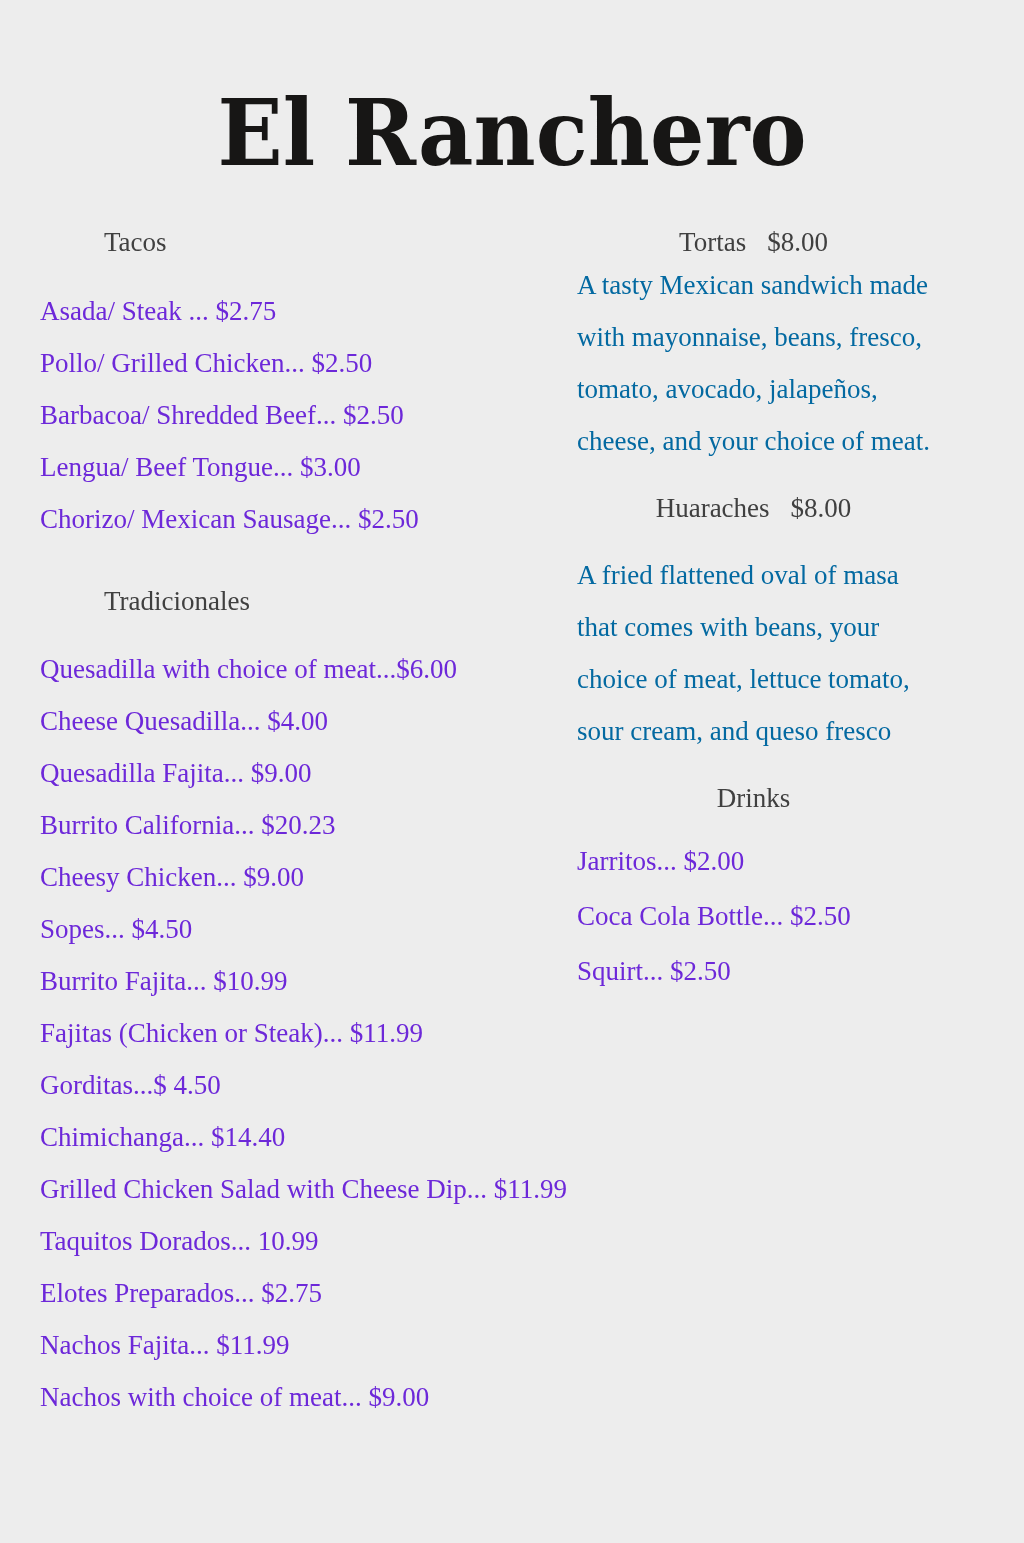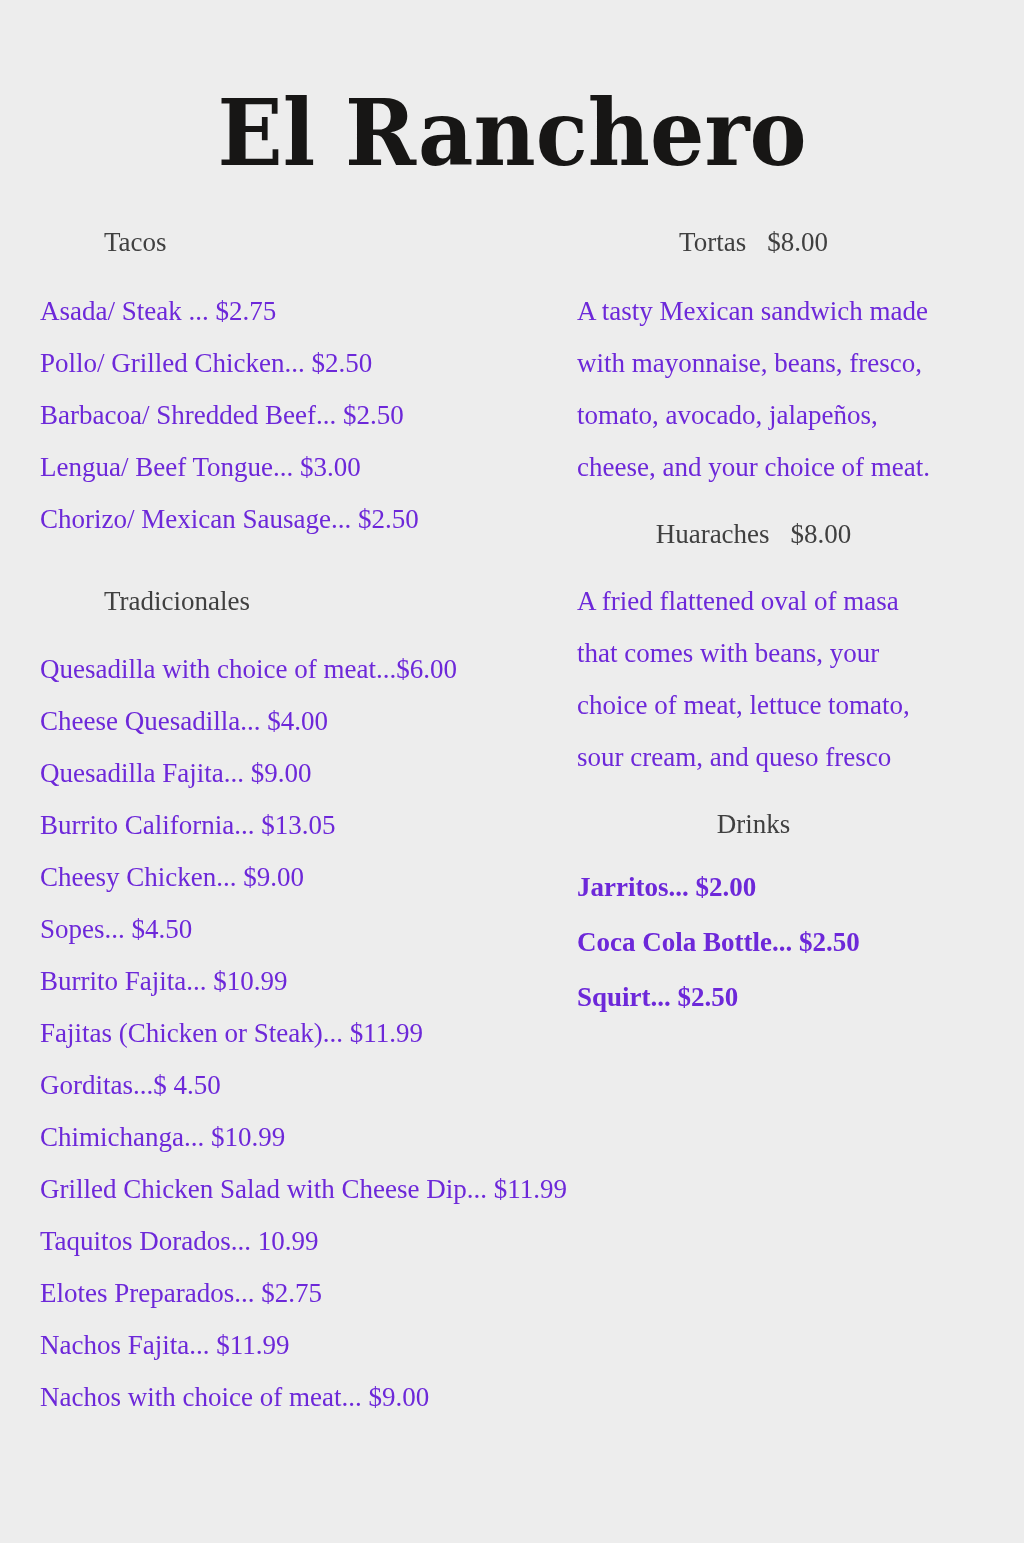--- a/index.html
+++ b/index.html
@@ -38,39 +38,39 @@
     line-height: 34px;
     color: #404040;
     white-space: nowrap;
   }
   .col-left .section-heading { padding-left: 64px; }
   .col-right .section-heading { text-align: center; }
 
   .heading-tacos { margin-bottom: 26px; }
   .heading-tradicionales { margin-top: 39px; margin-bottom: 25px; }
 
-  .heading-tortas { margin-bottom: 26px; }
+  .heading-tortas { }
   .heading-huaraches { margin-top: 24px; margin-bottom: 24px; }
   .heading-drinks { margin-top: 24px; margin-bottom: 19px; }
 
   .price { margin-left: 21px; }
 
   .menu-item {
     font-size: 27px;
     line-height: 52px;
     white-space: nowrap;
     color: #6d28d9;
   }
-  .drinks-list .menu-item { line-height: 55px; font-weight: bold; }
+  .drinks-list .menu-item { line-height: 55px; }
 
   .desc-line {
     font-size: 27px;
     line-height: 52px;
     white-space: nowrap;
-    color: #6d28d9;
+    color: #0369a1;
   }
 </style>
 </head>
 <body>
 
 <div class="menu-page">
 
   <div class="menu-title">El Ranchero</div>
 
   <div class="columns">
@@ -87,27 +87,27 @@
           <div class="menu-item">Chorizo/ Mexican Sausage... $2.50</div>
         </div>
       </div>
 
       <div>
         <div class="section-heading heading-tradicionales">Tradicionales</div>
         <div>
           <div class="menu-item">Quesadilla with choice of meat...$6.00</div>
           <div class="menu-item">Cheese Quesadilla... $4.00</div>
           <div class="menu-item">Quesadilla Fajita... $9.00</div>
-          <div class="menu-item">Burrito California... $13.05</div>
+          <div class="menu-item">Burrito California... $20.23</div>
           <div class="menu-item">Cheesy Chicken... $9.00</div>
           <div class="menu-item">Sopes... $4.50</div>
           <div class="menu-item">Burrito Fajita... $10.99</div>
           <div class="menu-item">Fajitas (Chicken or Steak)... $11.99</div>
           <div class="menu-item">Gorditas...$ 4.50</div>
-          <div class="menu-item">Chimichanga... $10.99</div>
+          <div class="menu-item">Chimichanga... $14.40</div>
           <div class="menu-item">Grilled Chicken Salad with Cheese Dip... $11.99</div>
           <div class="menu-item">Taquitos Dorados... 10.99</div>
           <div class="menu-item">Elotes Preparados... $2.75</div>
           <div class="menu-item">Nachos Fajita... $11.99</div>
           <div class="menu-item">Nachos with choice of meat... $9.00</div>
         </div>
       </div>
 
     </div>
 

